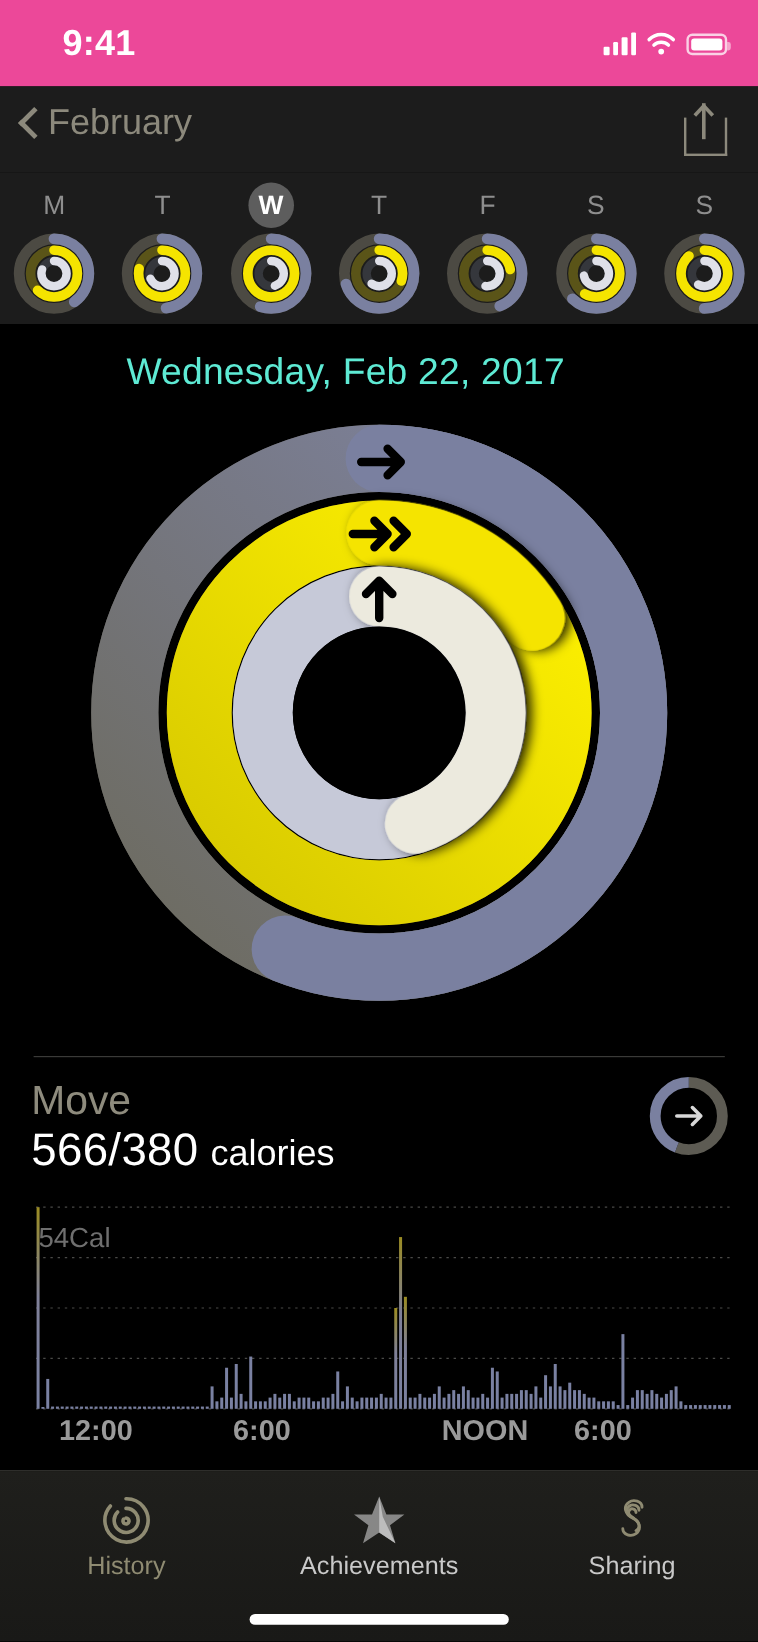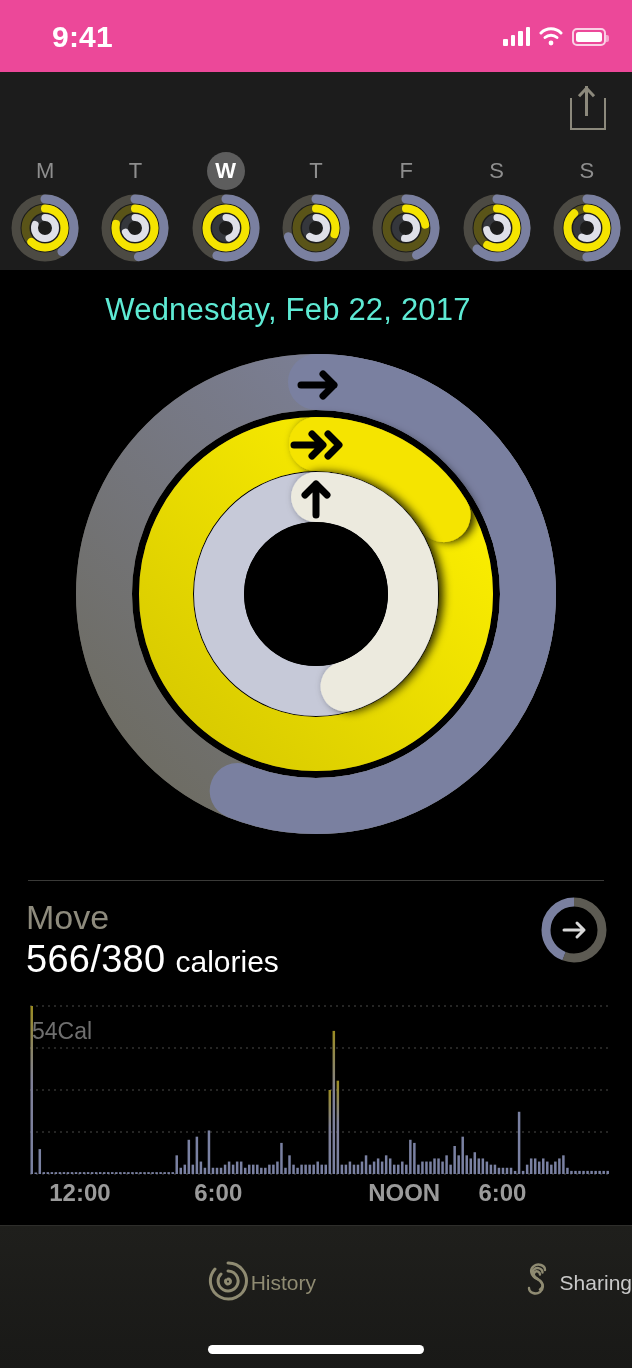--- a/index.html
+++ b/index.html
@@ -110,21 +110,21 @@
   .xaxis{ position:absolute; bottom:2px; left:0; width:632px; height:34px; }
   .xtick{ position:absolute; font-size:24px; color:#9a9a9a;font-weight:bold; }
 
   
   .tabbar{
     position:absolute; bottom:0; left:0; width:632px; height:143px;
     background:linear-gradient(180deg,#1f1f1c 0%,#191917 100%);
     border-top:1px solid #2e2e2b;
   }
   .tabs{ display:flex; width:632px; height:100px; }
-  .tab{ flex:1; display:flex; flex-direction:row; align-items:center; justify-content:flex-end; padding-top:10px; cursor:pointer; }
+  .tab{ flex:1; display:flex; flex-direction:column; align-items:center; justify-content:center; padding-top:10px; cursor:pointer; }
   .tabicon{ width:46px; height:46px; display:flex; align-items:center; justify-content:center; }
   .tablabel{ margin-top:4px; font-size:21px; color:#c9c9c9; }
   .tab.active .tablabel{ color:#8f8b72; }
   .homebar{
     position:absolute; bottom:14px; left:50%; transform:translateX(-50%);
     width:216px; height:9px; background:#fff; border-radius:5px;
   }
 </style>
 </head>
 <body>
@@ -147,20 +147,24 @@
           <circle cx="12" cy="17" r="2.4" fill="#fff"></circle>
         </svg>
       </div>
       <div class="batt">
           <div class="batt-fill"></div>
         </div>
     </div>
   </div>
 
   <div class="navbar">
+    <div class="back">
+      <span class="back-chev"></span>
+      <span class="back-label">February</span>
+    </div>
     <div class="share">
       <div class="box"></div>
         <div class="arw"></div>
     </div>
   </div>
 
   <div class="weekstrip" id="weekstrip">
       <div class="daycol">
         <div class="daylabel">M</div>
         <svg width="72" height="72" viewBox="0 0 72 72" class="dayrings">
@@ -467,20 +471,31 @@
                 <path d="M23 13 A10 10 0 1 1 16 16"></path>
                 <path d="M23 21 A2.5 2.5 0 1 1 21 22"></path>
               </g>
             </svg>
           </div>
           <div class="tablabel">History</div>
         </div>
         <div class="tab">
           <div class="tabicon">
             <svg width="46" height="46" viewBox="0 0 46 46">
+              <g fill="#9a9a9a">
+                <path d="M23 3 L29 18 L44 18 L32 27 L36.5 42 L23 33 L9.5 42 L14 27 L2 18 L17 18 Z" opacity="0.85"></path>
+              </g>
+              <path d="M23 3 L26 20 L36.5 42 L23 33 Z" fill="#bdbdbd"></path>
+            </svg>
+          </div>
+          <div class="tablabel">Achievements</div>
+        </div>
+        <div class="tab">
+          <div class="tabicon">
+            <svg width="46" height="46" viewBox="0 0 46 46">
               <g fill="none" stroke="#8f8b72" stroke-width="2.4" stroke-linecap="round">
                 <path d="M31 12 C31 7 24 5 20 8 C15 11.5 17 18 23 21 C29 24 31 30 26 34 C22 37 15 35 15 30"></path>
                 <path d="M28.5 14.5 C28.5 10.5 23.5 9 20.5 11 C17 13.5 18.5 18.5 23.5 21 C29.5 24 30 29 26 31.5"></path>
                 <path d="M26 16.5 C26 13.5 22.5 12.5 21 14 C18.5 16 20 19 24 21"></path>
               </g>
             </svg>
           </div>
           <div class="tablabel">Sharing</div>
         </div>
       </div>

